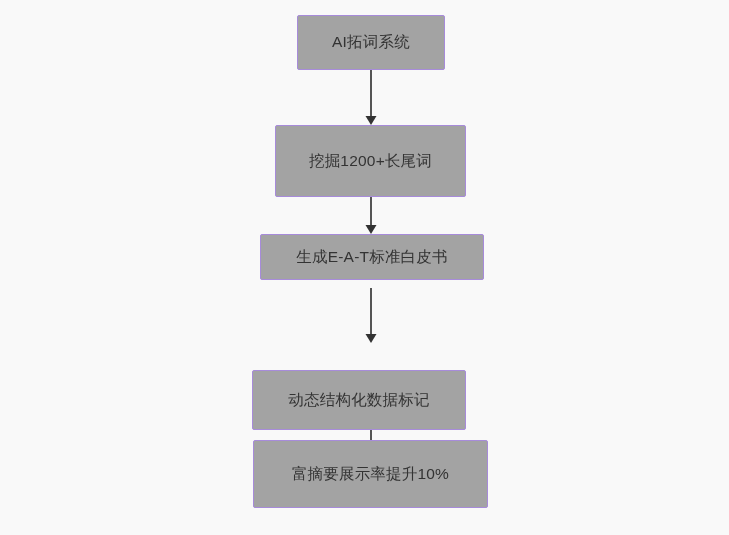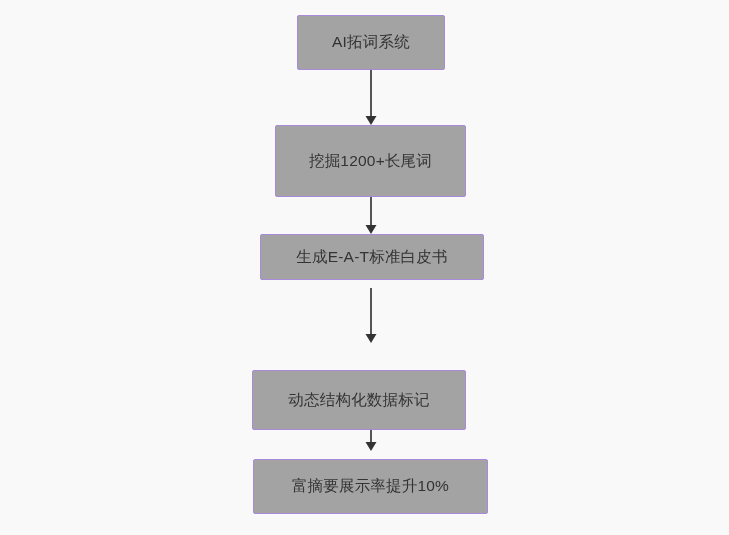--- a/index.html
+++ b/index.html
@@ -87,17 +87,17 @@
   </div>
 
   <div class="node" style="left:260px; top:234px; width:224px; height:46px;">
     <span class="node-label">生成E-A-T标准白皮书</span>
   </div>
 
   <div class="node" style="left:252px; top:343px; width:214px; height:60px;margin-top:27px;">
     <span class="node-label">动态结构化数据标记</span>
   </div>
 
-  <div class="node" style="left:253px; top:459px; width:235px; height:55px;justify-content:center;">
+  <div class="node" style="left:253px; top:440px; width:235px; height:68px;justify-content:center;">
     <span class="node-label">富摘要展示率提升10%</span>
   </div>
 
 </div>
 
 </body></html>

